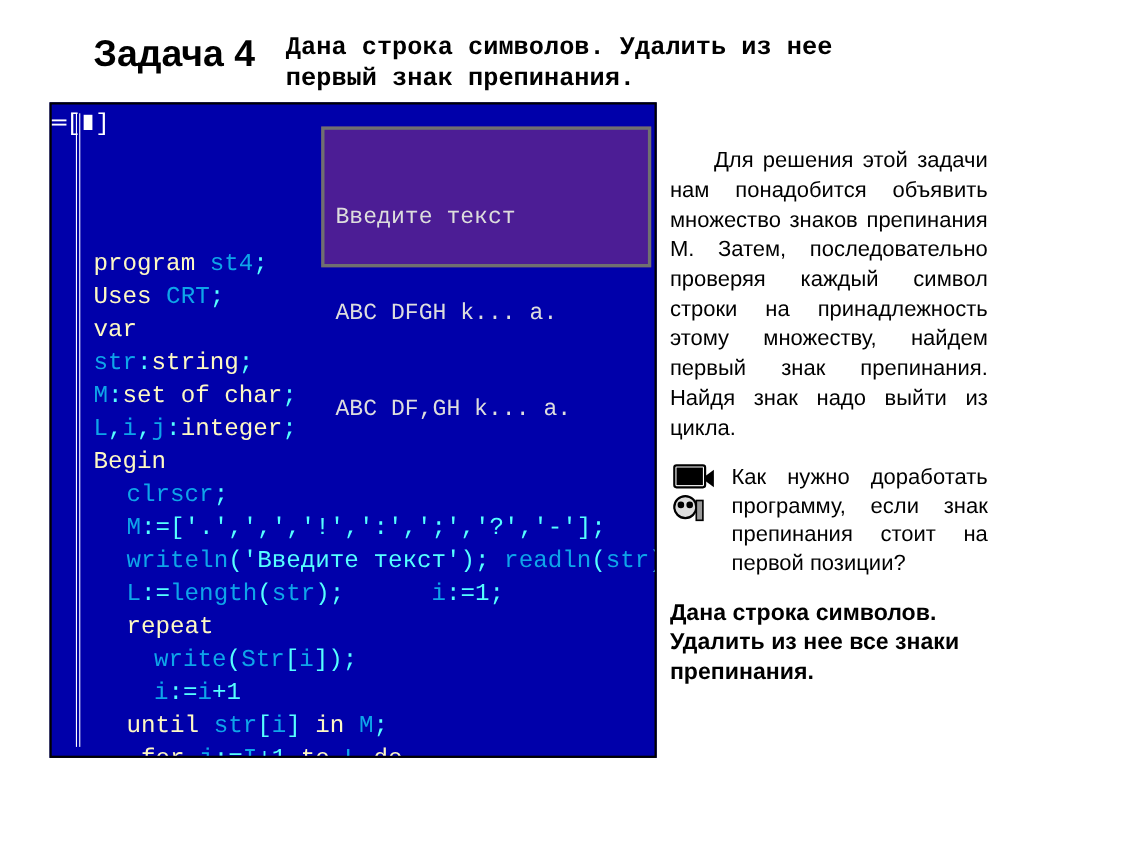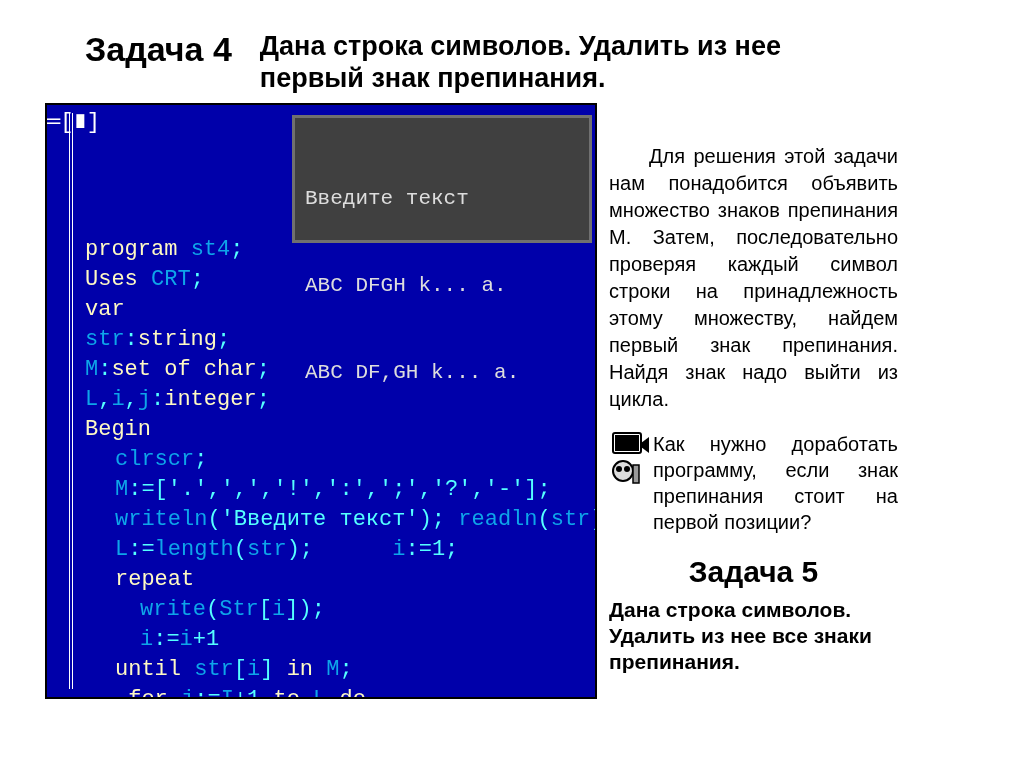--- a/index.html
+++ b/index.html
@@ -22,24 +22,25 @@
     display: flex;
     align-items: flex-start;
     margin-bottom: 8px;
   }
   .task-title {
     font-size: 34px;
     font-weight: 700;
     margin: 0 28px 0 40px;
   }
   .task-statement {
-    font-size: 27px;
+    font-size: 23px;
     font-weight: 700;
     line-height: 1.2;
     max-width: 560px;
+    font-family: Liberation Mono, monospace;
   }
   .content-row {
     display: flex;
     gap: 12px;
     align-items: flex-start;
   }
   .code-panel {
     width: 552px;
     height: 596px;
     background: #0000aa;
@@ -73,21 +74,21 @@
   }
   .indent1 { margin-left: 30px; }
   .indent2 { margin-left: 55px; }
 
   .output-panel {
     position: absolute;
     left: 292px;
     top: 115px;
     width: 300px;
     height: 128px;
-    background: #404040;
+    background: #4c1d95;
     border: 3px solid #707070;
     font-family: "Courier New", monospace;
     color: #dddddd;
     font-size: 21px;
     line-height: 29px;
     padding: 8px 10px;
     white-space: pre;
   }
 
   .right-col {
@@ -99,20 +100,21 @@
     line-height: 1.35;
     text-align: justify;
     text-indent: 2em;
     margin-bottom: 18px;
     max-width: 370px;
     margin-top: 40px;
   }
   .tip-row {
     display: flex;
     align-items: flex-start;
+    gap: 12px;
     margin-bottom: 20px;
     max-width: 370px;
   }
   .tip-icon {
     width: 44px;
     height: 60px;
     flex: none;
     position: relative;
   }
   .tip-icon svg { width: 100%; height: 100%; }
@@ -163,21 +165,20 @@
             <path d="M32 12 l8 -6 v16 l-8 -6 z" fill="#000"></path>
             <circle cx="14" cy="40" r="10" fill="#ddd" stroke="#000" stroke-width="2"></circle>
             <circle cx="10" cy="38" r="3" fill="#000"></circle>
             <circle cx="18" cy="38" r="3" fill="#000"></circle>
             <rect x="24" y="34" width="6" height="18" fill="#999" stroke="#000" stroke-width="1.5"></rect>
           </svg>
         </div>
         <div class="tip-text">Как нужно доработать программу, если знак препинания стоит на первой позиции?</div>
       </div>
 
-      <div class="task5-title">Задача 5</div>
       <div class="task5-statement">Дана строка символов. Удалить из нее все знаки препинания.</div>
     </div>
 
   </div>
 
   <div class="output-panel">
     <div>Введите текст</div>
     <div>ABC DFGH k... a.</div>
     <div>ABC DF,GH k... a.</div>
   </div>

